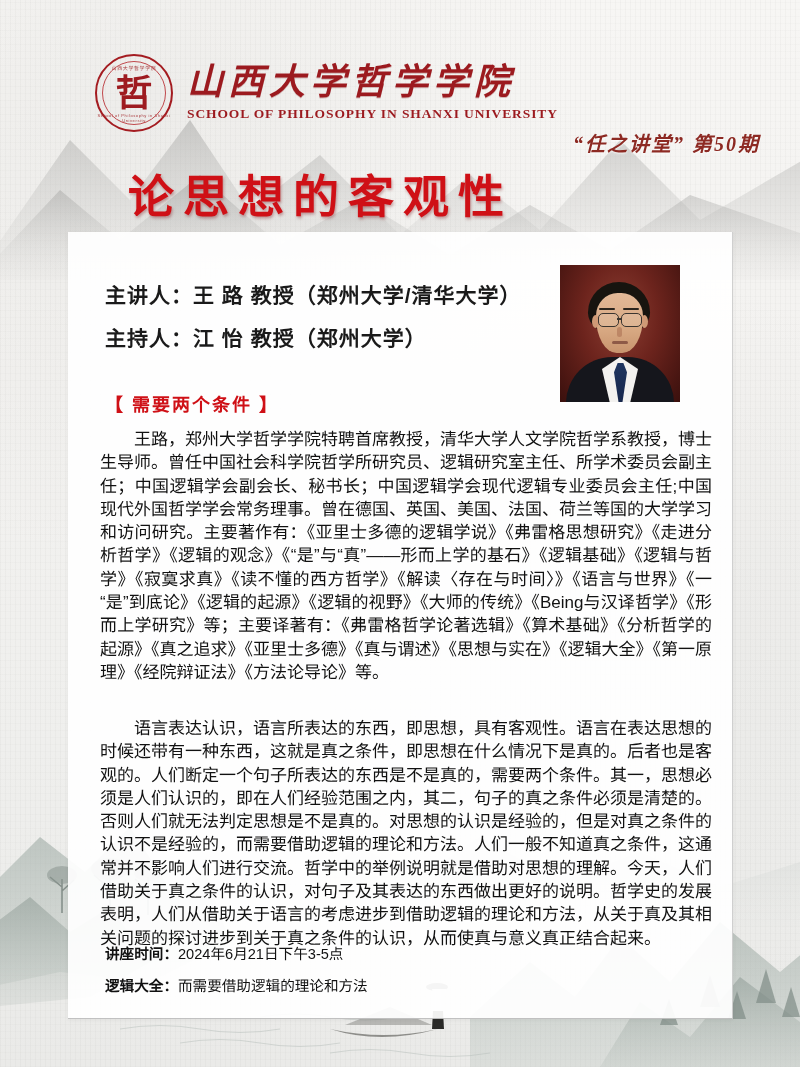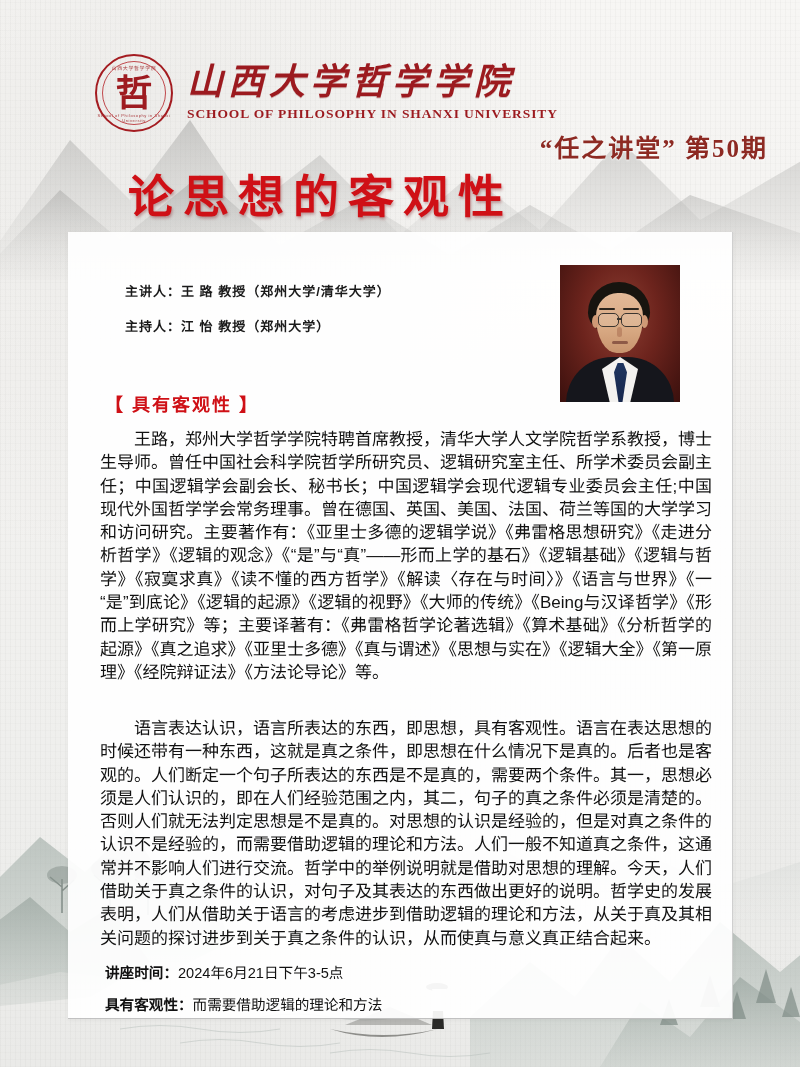--- a/index.html
+++ b/index.html
@@ -66,24 +66,24 @@
     text-shadow:0 1px 0 rgba(120,18,22,.25);
   }
   .en-name{
     font-family:"Liberation Serif","DejaVu Serif",serif;
     font-size:13.5px;font-weight:700;letter-spacing:.9px;
     color:#9c1a1f;margin-top:4px;
   }
 
   
   .series{
-    position:absolute;right:32px;top:128px;
+    position:absolute;right:40px;top:128px;
     font-family:"Liberation Serif","DejaVu Serif",serif;
-    font-size:25px;font-weight:700;color:#8d2a23;
-    letter-spacing:2px;
+    font-size:20px;font-weight:700;color:#8d2a23;
+    font-style:italic;letter-spacing:2px;
     text-shadow:0 1px 2px rgba(255,255,255,.8);
     white-space:nowrap;
   }
 
   
   .title{
     position:absolute;left:0;top:160px;width:641px;text-align:center;
     font-family:"Liberation Serif","DejaVu Serif",serif;
     font-size:46px;font-weight:700;letter-spacing:9px;
     color:#cf1016;
@@ -96,22 +96,22 @@
     background:rgba(255,255,255,.93);
     border-right:1px solid rgba(120,120,120,.35);
     border-bottom:1px solid rgba(120,120,120,.45);
     box-shadow:0 1px 4px rgba(0,0,0,.05);
   }
 
   
   .speaker-block{position:absolute;left:105px;top:285px;width:470px;}
   .sp-line{
     font-family:"Liberation Sans","DejaVu Sans",sans-serif;
-    font-size:13px;font-weight:700;color:#1a1a1a;
-    letter-spacing:1px;line-height:1;margin-bottom:22px;white-space:nowrap;margin-left:20px;
+    font-size:21px;font-weight:700;color:#1a1a1a;
+    letter-spacing:1px;line-height:1;margin-bottom:22px;white-space:nowrap;
   }
 
   
   .portrait{
     position:absolute;left:560px;top:265px;width:120px;height:137px;
     background:
       radial-gradient(ellipse at 50% 38%,#8d3f33 0%,#6d241d 45%,#3a100d 100%);
     overflow:hidden;
   }
   .p-hair{
@@ -164,21 +164,21 @@
     position:absolute;left:100px;width:612px;
     font-family:"Liberation Sans","DejaVu Sans",sans-serif;
     font-size:17px;color:#111;line-height:23.3px;
     text-align:justify;text-justify:inter-character;
     text-indent:2em;
   }
   #bio-text{top:428px;}
   #abs-text{top:717px;}
 
   
-  .footer{position:absolute;left:105px;top:947px;margin-top:19px;}
+  .footer{position:absolute;left:105px;top:947px;}
   .f-row{
     font-family:"Liberation Sans","DejaVu Sans",sans-serif;
     font-size:14.6px;color:#111;line-height:1;margin-bottom:17px;white-space:nowrap;
   }
   .f-label{font-weight:700;}
   .f-val{font-weight:400;}
 </style>
 </head>
 <body>
 
@@ -297,27 +297,27 @@
     <div class="p-ear r"></div>
     <div class="p-brow l"></div>
     <div class="p-brow r"></div>
     <div class="p-glass l"></div>
     <div class="p-glass r"></div>
     <div class="p-bridge"></div>
     <div class="p-nose"></div>
     <div class="p-mouth"></div>
   </div>
 
-  <div class="sec-head" id="sec-bio">【 具有客观性 】</div>
+  <div class="sec-head" id="sec-bio">【 需要两个条件 】</div>
   <div class="body-text" id="bio-text">王路，郑州大学哲学学院特聘首席教授，清华大学人文学院哲学系教授，博士生导师。曾任中国社会科学院哲学所研究员、逻辑研究室主任、所学术委员会副主任；中国逻辑学会副会长、秘书长；中国逻辑学会现代逻辑专业委员会主任;中国现代外国哲学学会常务理事。曾在德国、英国、美国、法国、荷兰等国的大学学习和访问研究。主要著作有：《亚里士多德的逻辑学说》《弗雷格思想研究》《走进分析哲学》《逻辑的观念》《“是”与“真”——形而上学的基石》《逻辑基础》《逻辑与哲学》《寂寞求真》《读不懂的西方哲学》《解读〈存在与时间〉》《语言与世界》《一“是”到底论》《逻辑的起源》《逻辑的视野》《大师的传统》《Being与汉译哲学》《形而上学研究》等；主要译著有：《弗雷格哲学论著选辑》《算术基础》《分析哲学的起源》《真之追求》《亚里士多德》《真与谓述》《思想与实在》《逻辑大全》《第一原理》《经院辩证法》《方法论导论》等。</div>
 
   <div class="body-text" id="abs-text">语言表达认识，语言所表达的东西，即思想，具有客观性。语言在表达思想的时候还带有一种东西，这就是真之条件，即思想在什么情况下是真的。后者也是客观的。人们断定一个句子所表达的东西是不是真的，需要两个条件。其一，思想必须是人们认识的，即在人们经验范围之内，其二，句子的真之条件必须是清楚的。否则人们就无法判定思想是不是真的。对思想的认识是经验的，但是对真之条件的认识不是经验的，而需要借助逻辑的理论和方法。人们一般不知道真之条件，这通常并不影响人们进行交流。哲学中的举例说明就是借助对思想的理解。今天，人们借助关于真之条件的认识，对句子及其表达的东西做出更好的说明。哲学史的发展表明，人们从借助关于语言的考虑进步到借助逻辑的理论和方法，从关于真及其相关问题的探讨进步到关于真之条件的认识，从而使真与意义真正结合起来。</div>
 
   <div class="footer">
     <div class="f-row">
       <span class="f-label">讲座时间：</span><span class="f-val">2024年6月21日下午3-5点</span>
     </div>
     <div class="f-row">
-      <span class="f-label">具有客观性：</span><span class="f-val">而需要借助逻辑的理论和方法</span>
+      <span class="f-label">逻辑大全：</span><span class="f-val">而需要借助逻辑的理论和方法</span>
     </div>
   </div>
 
 </div>
 
 </body></html>

